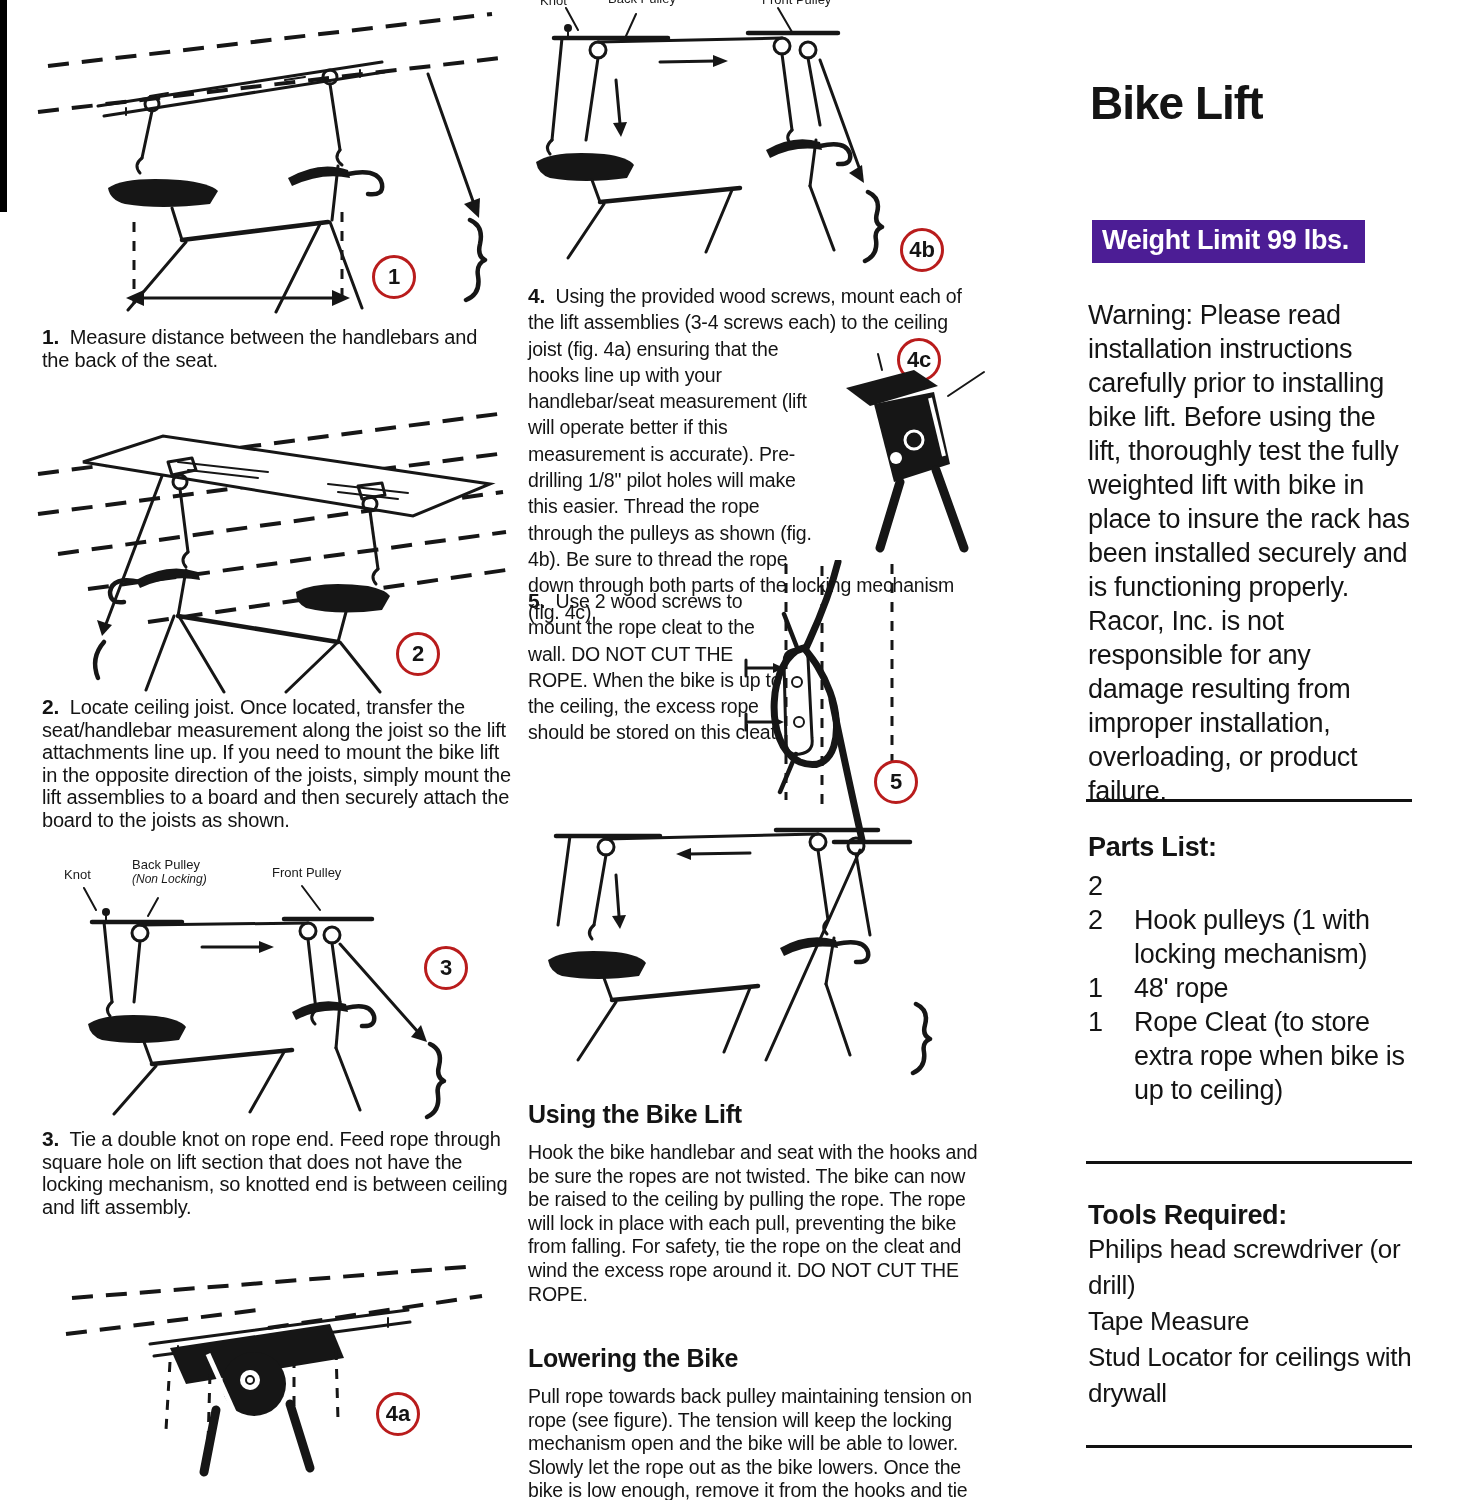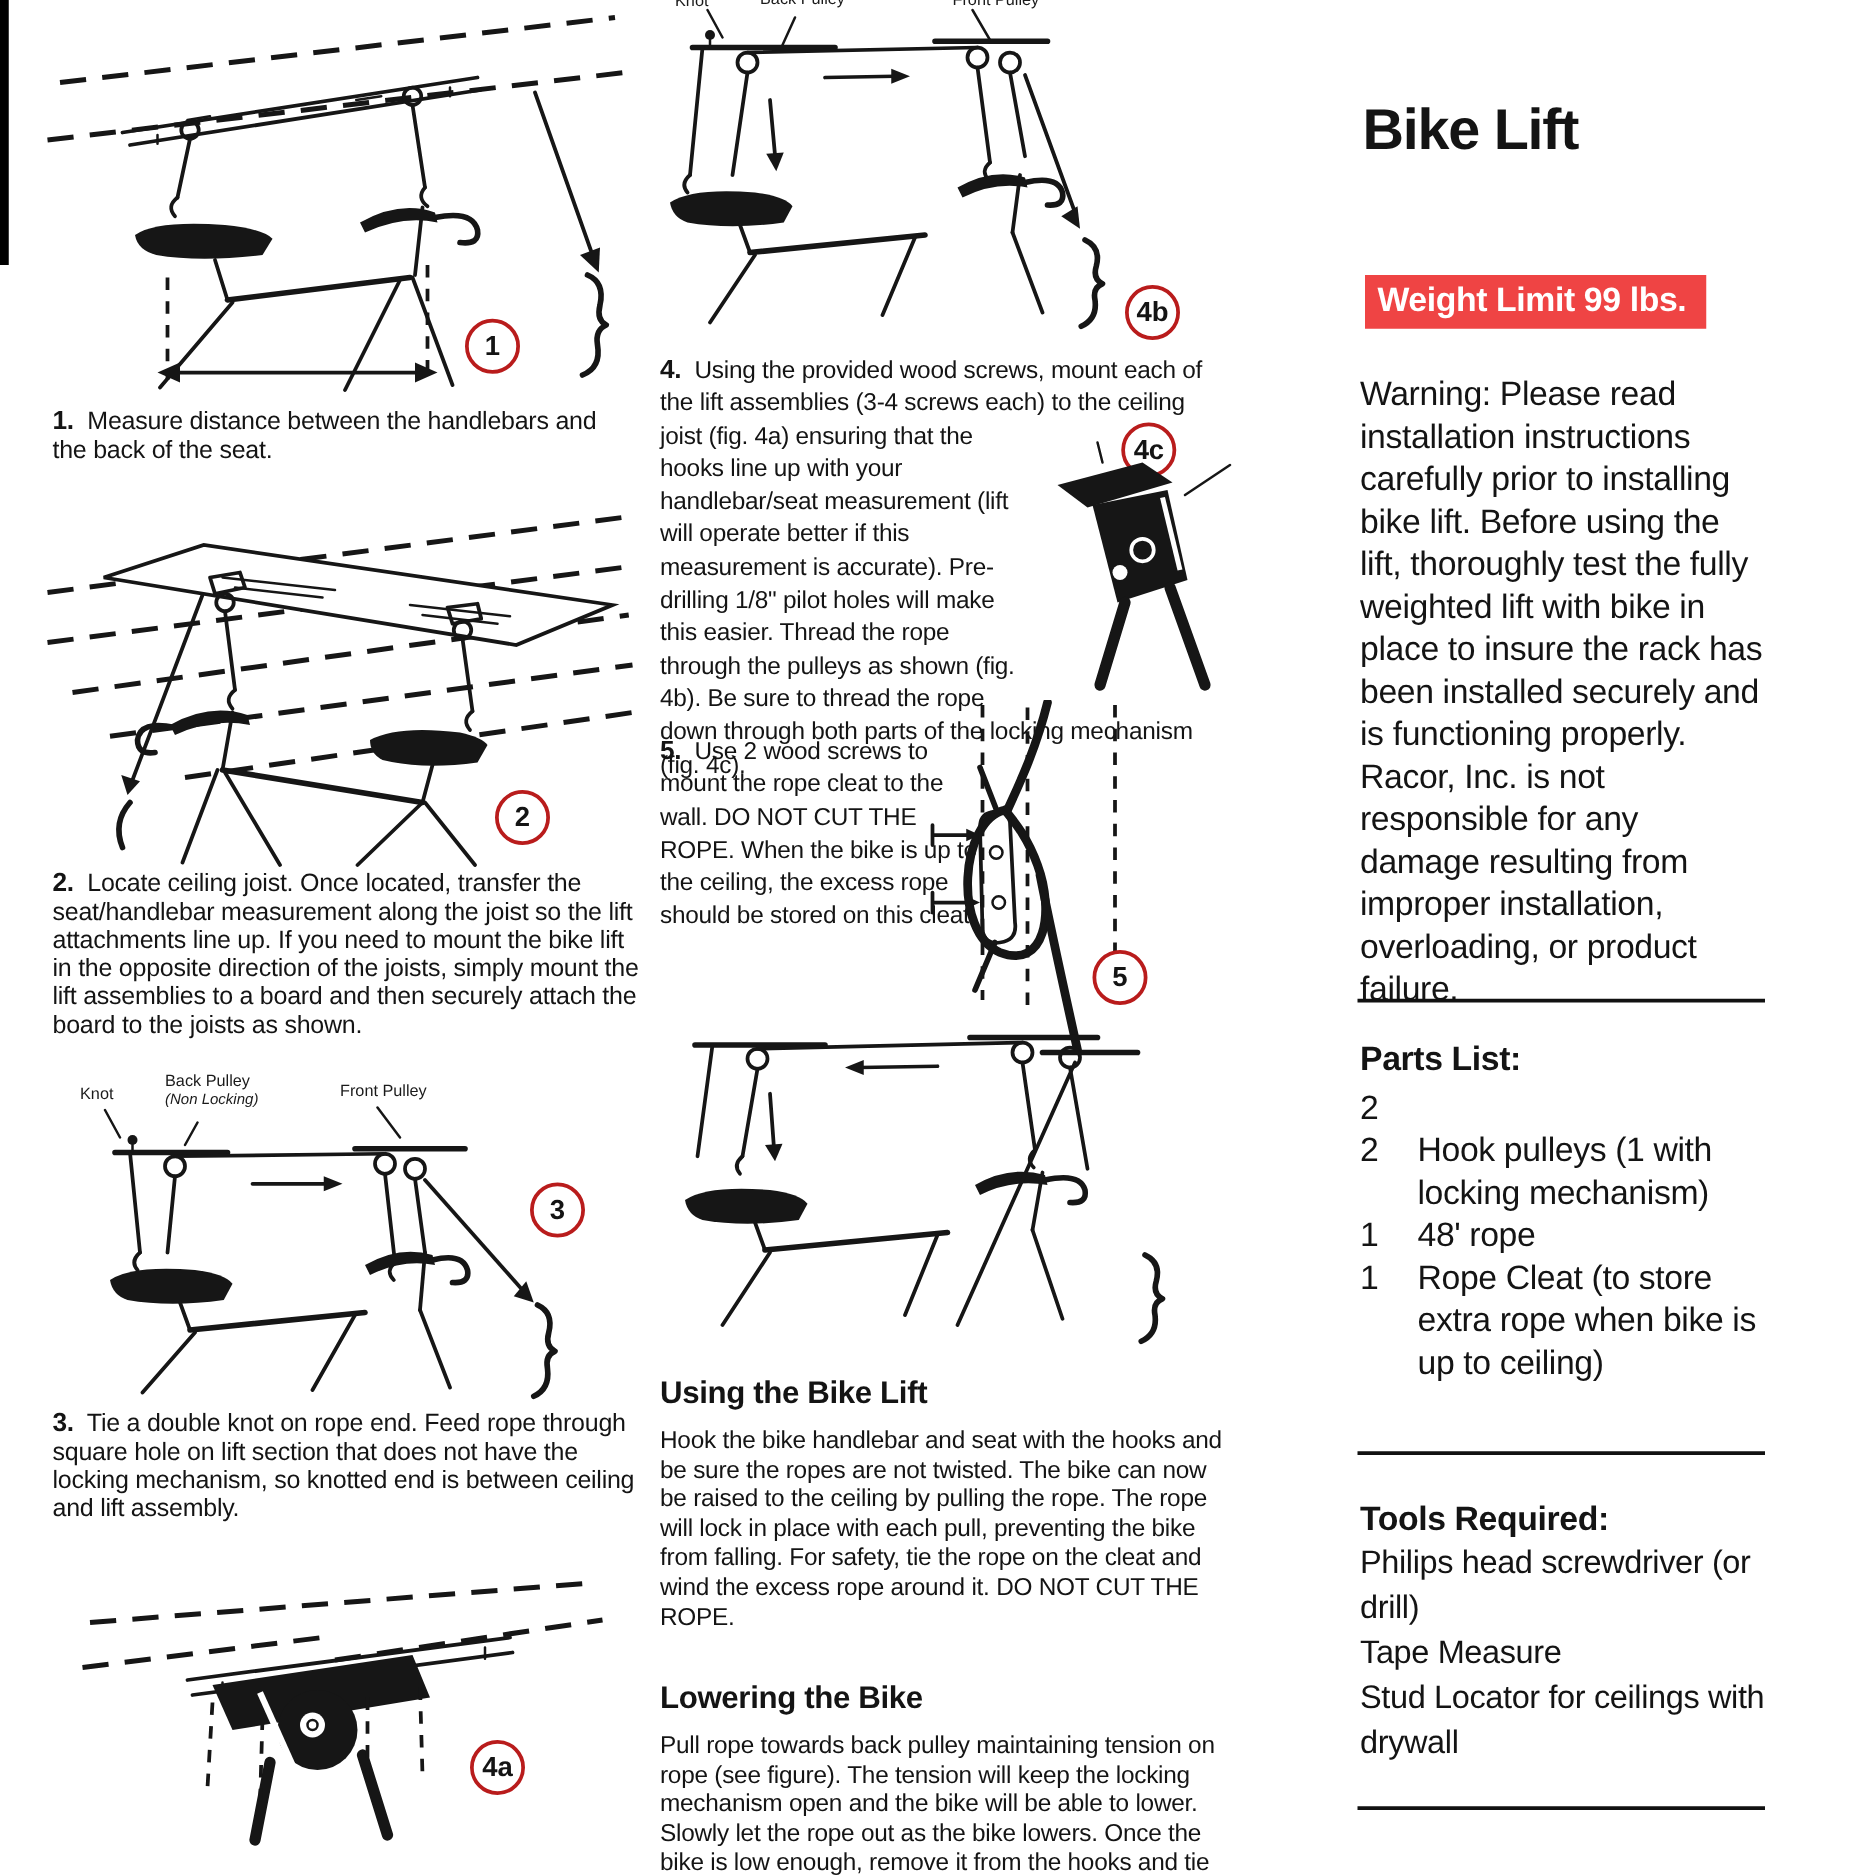--- a/index.html
+++ b/index.html
@@ -6,21 +6,21 @@
   .page{position:relative;width:1484px;height:1500px;background:#fff;overflow:hidden;
         font-family:"Liberation Sans",sans-serif;color:#141414;}
   .abs{position:absolute;}
   
   .step-l{font-size:20px;line-height:22.5px;letter-spacing:-0.2px;}
   .step-m{font-size:19.5px;line-height:26.3px;letter-spacing:-0.2px;}
   .step-num{font-weight:bold;font-size:21px;}
   .h2{font-weight:bold;font-size:25px;letter-spacing:-0.3px;}
   .body-m{font-size:19.5px;line-height:23.6px;letter-spacing:-0.2px;margin-top:12px;}
   .right-title{font-size:46px;font-weight:bold;letter-spacing:-1px;}
-  .banner{display:inline-block;background:#ef4444;color:#fff;font-weight:bold;
+  .banner{display:inline-block;background:#4c1d95;color:#fff;font-weight:bold;
           font-size:27px;letter-spacing:-0.3px;padding:5px 16px 7px 10px;}
   .warning{font-size:27px;line-height:34px;letter-spacing:-0.3px;}
   .rule{height:3px;background:#111;}
   .list-head{font-size:27px;font-weight:bold;letter-spacing:-0.3px;}
   .parts-row{display:flex;font-size:27px;line-height:34px;letter-spacing:-0.3px;}
   .parts-qty{flex:none;width:46px;}
   .parts-desc{flex:1;}
   .tools-line{font-size:26px;line-height:36px;letter-spacing:-0.3px;}
   
   .fig{position:absolute;}

